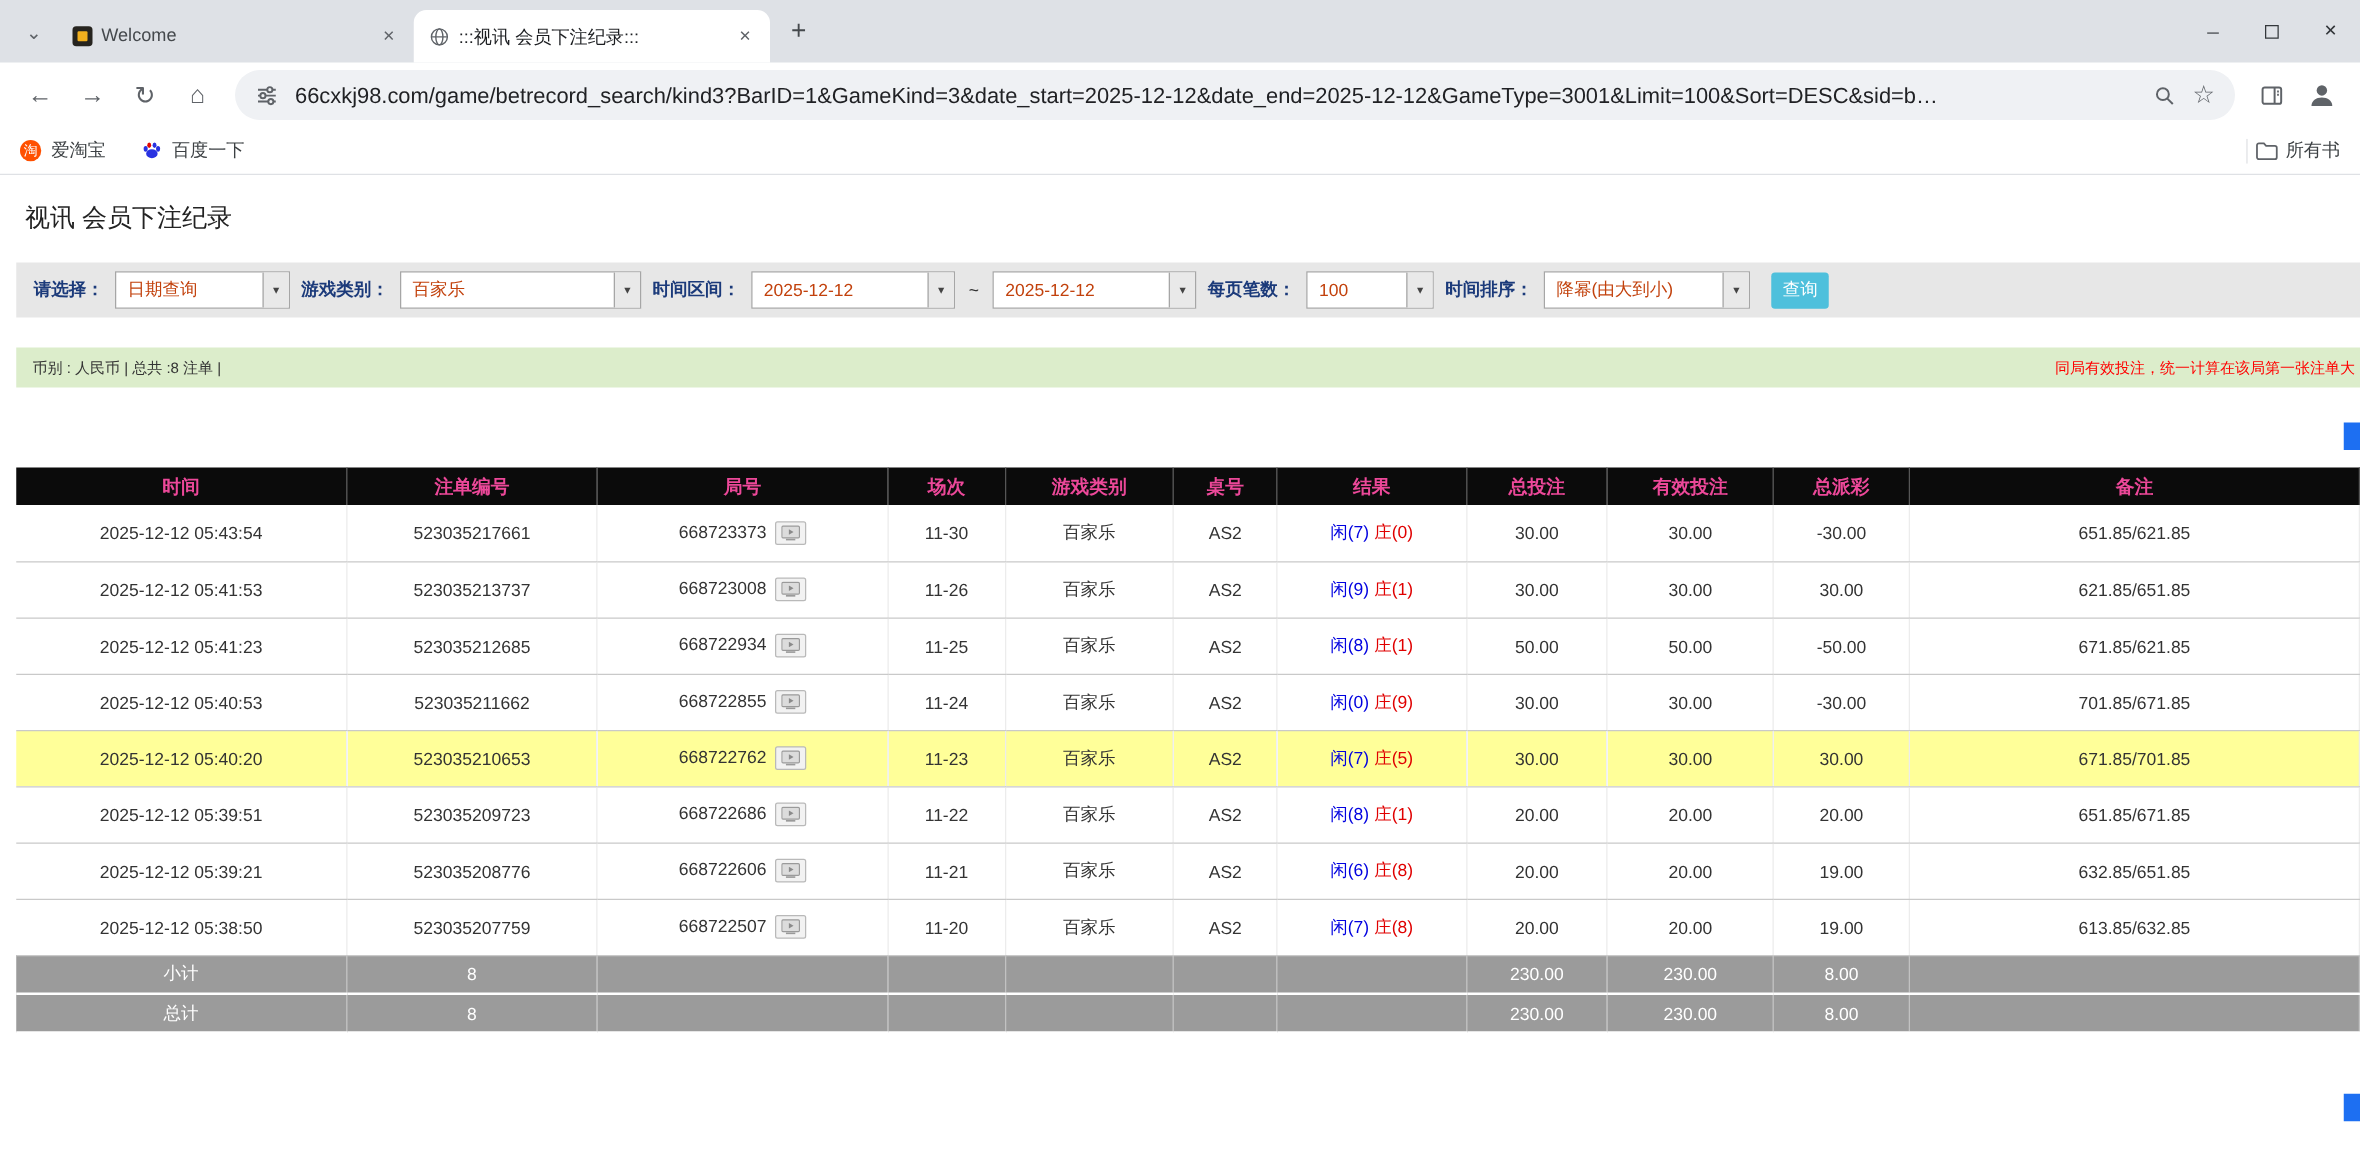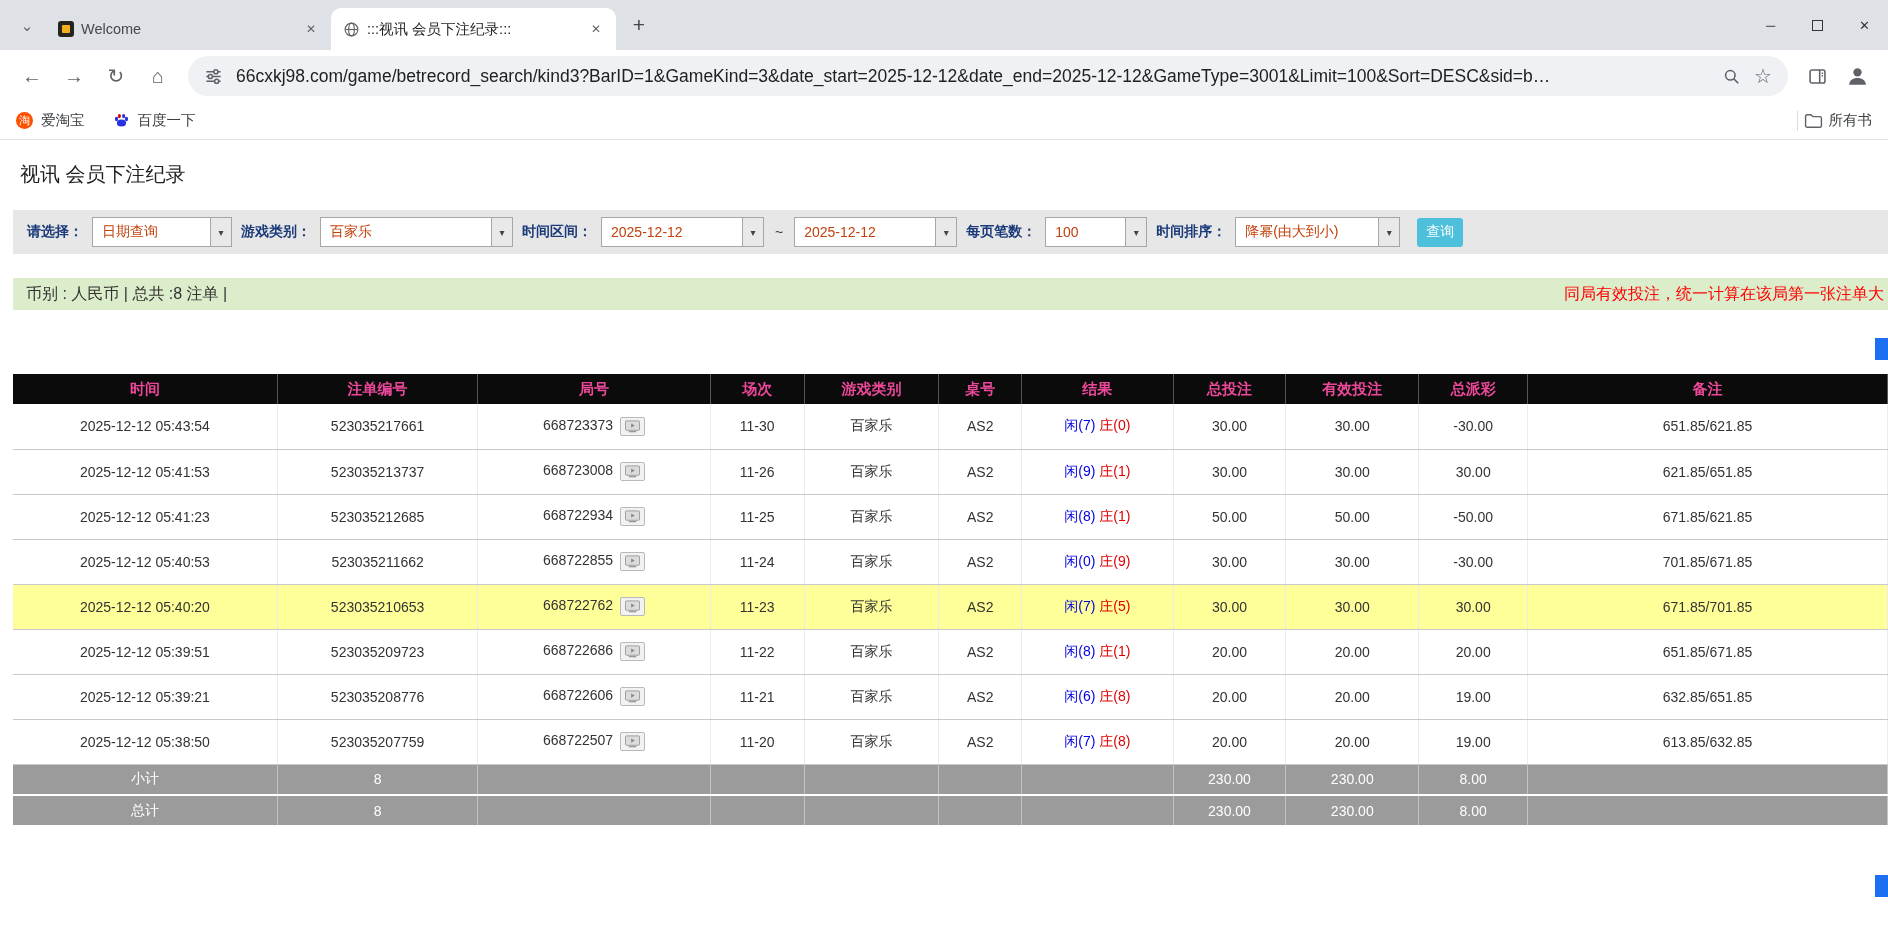--- a/index.html
+++ b/index.html
@@ -41,21 +41,21 @@
   .page-title{font-size:20px;color:#222;font-weight:400;margin:21px 0 0 20px;}
   .filter-bar{margin:22px 0 0 13px;width:1875px;height:44px;background:#e7e7e7;display:flex;align-items:center;padding-left:14px;gap:9px;font-size:14px;}
   .f-label{color:#1b3a7a;font-weight:bold;white-space:nowrap;}
   .combo{height:30px;background:#fff;border:1px solid #a6a6a6;display:flex;align-items:stretch;cursor:pointer;flex:none;}
   .combo-val{flex:1;padding:0 9px;font-size:14px;color:#c2410c;white-space:nowrap;overflow:hidden;display:flex;align-items:center;}
   .combo-arrow{width:21px;border-left:1px solid #a6a6a6;background:#e9e9e9;display:flex;align-items:center;justify-content:center;font-size:10px;color:#444;}
   .w-query{width:140px;} .w-game{width:193px;} .w-date{width:163px;} .w-pp{width:102px;} .w-sort{width:165px;}
   .tilde{color:#333;margin:0 2px;}
   .search-btn{width:46px;height:29px;background:#4fc0dc;border:none;color:#fff;font-size:14px;border-radius:3px;margin-left:8px;cursor:pointer;}
 
-  .summary-bar{margin:24px 0 0 13px;width:1875px;height:32px;background:#dcedcb;display:flex;align-items:center;justify-content:space-between;padding:0 4px 0 13px;font-size:16px;overflow:hidden;}
+  .summary-bar{margin:24px 0 0 13px;width:1875px;height:32px;background:#dcedcb;display:flex;align-items:center;justify-content:space-between;padding:0 4px 0 13px;font-size:12px;overflow:hidden;}
   .summary-left{color:#333;white-space:nowrap;}
   .summary-right{color:#f00;white-space:nowrap;}
 
   
   .records{margin:64px 0 0 13px;width:1875px;border-collapse:collapse;table-layout:fixed;}
   .records th{background:#0b0b0b;color:#ec4899;font-size:15px;font-weight:bold;height:30px;border-right:1px solid #565656;}
   .records tbody td{height:45px;background:#fff;text-align:center;font-size:14px;color:#333;border-bottom:1px solid #c9c9c9;border-right:1px solid #ececec;overflow:hidden;white-space:nowrap;}
   .records tr.highlight td{background:#ffff99;}
   .res-p{color:#0000e0;} .res-b{color:#e00000;margin-left:4px;}
   .td-link{color:#0a6ebd;cursor:pointer;}

